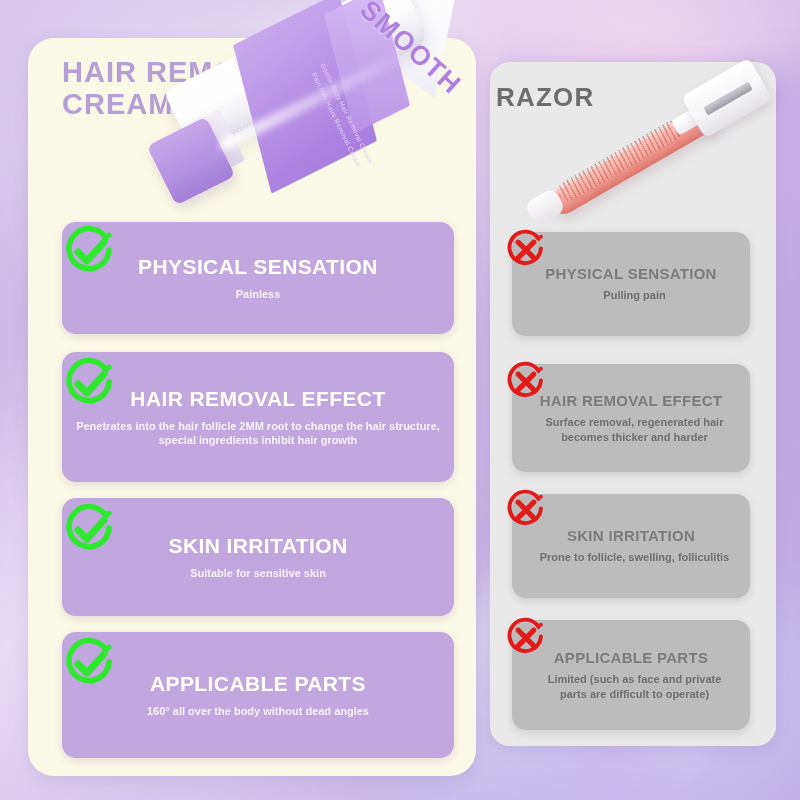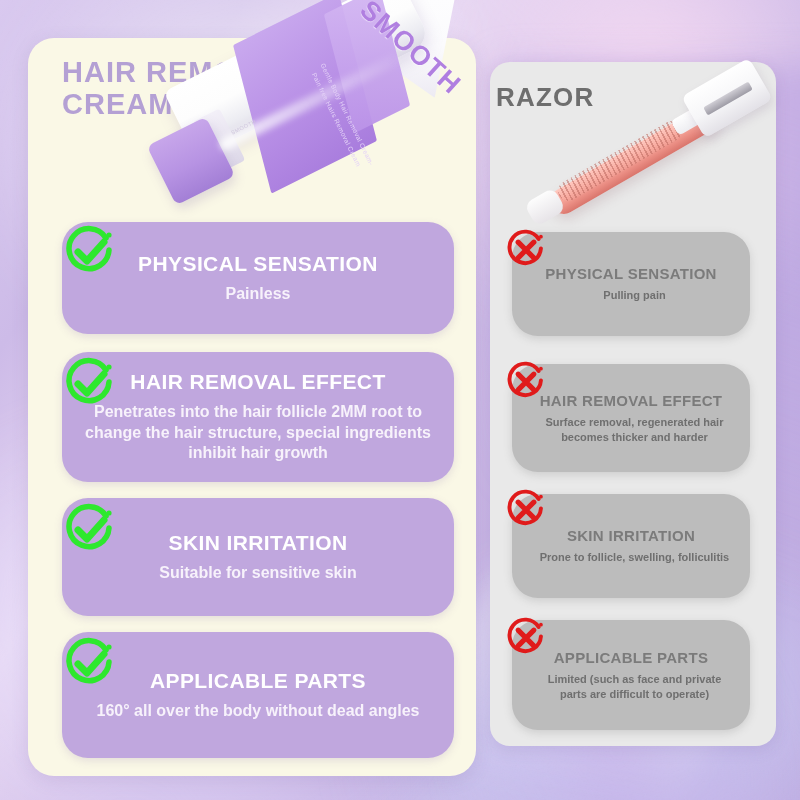--- a/index.html
+++ b/index.html
@@ -101,30 +101,30 @@
   .rz-head{position:absolute;left:172px;top:18px;width:78px;height:48px;border-radius:7px;
     transform:rotate(-30deg);
     background:linear-gradient(180deg,#ffffff 0%,#f6f6f8 55%,#e3e1e7 100%);
     box-shadow:0 5px 10px rgba(140,120,150,.2);}
   .rz-blade{position:absolute;left:186px;top:38px;width:52px;height:9px;border-radius:2px;
     transform:rotate(-30deg);background:linear-gradient(180deg,#cfcdd4,#9e9ca6);}
   .rz-neck{position:absolute;left:156px;top:54px;width:40px;height:17px;border-radius:5px;
     transform:rotate(-30deg);background:linear-gradient(180deg,#ffffff,#ededf1);}
 
   
-  .card{position:absolute;border-radius:26px;}
+  .card{position:absolute;border-radius:14px;}
   .card-good{left:62px;width:392px;background:#c0a7de;
     box-shadow:0 3px 8px rgba(120,95,160,.16);}
   .card-bad{left:512px;width:238px;background:#bcbcbc;
     box-shadow:0 3px 8px rgba(110,110,110,.22);}
   .card-inner{position:absolute;left:0;right:0;top:0;bottom:0;
     display:flex;flex-direction:column;align-items:center;justify-content:center;
     text-align:center;padding:6px 14px;box-sizing:border-box;}
   .card-good .c-title{font-size:21px;font-weight:700;color:#ffffff;letter-spacing:.4px;margin-bottom:8px;}
-  .card-good .c-sub{font-size:16px;font-weight:700;color:#f7f2fb;line-height:1.28;}
+  .card-good .c-sub{font-size:11px;font-weight:700;color:#f7f2fb;line-height:1.28;}
   .card-bad .c-title{font-size:15px;font-weight:700;color:#7b7b7b;letter-spacing:.3px;margin-bottom:6px;}
   .card-bad .c-sub{font-size:11px;font-weight:700;color:#6f6f6f;line-height:1.3;margin-left:7px;}
 
   
   .c1{top:222px;height:112px;}
   .c2{top:352px;height:130px;}
   .c3{top:498px;height:118px;}
   .c4{top:632px;height:126px;}
   .r1{top:232px;height:104px;}
   .r2{top:364px;height:108px;}

